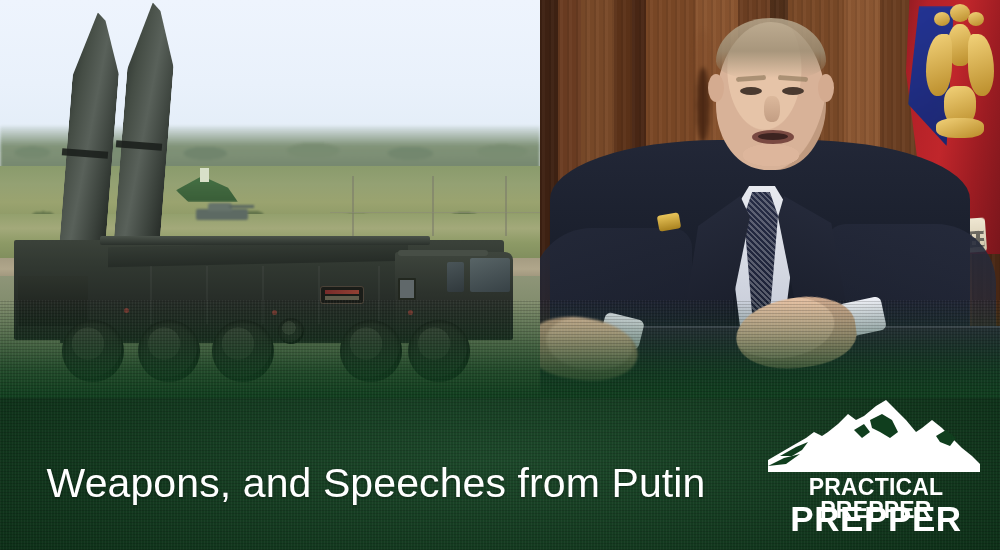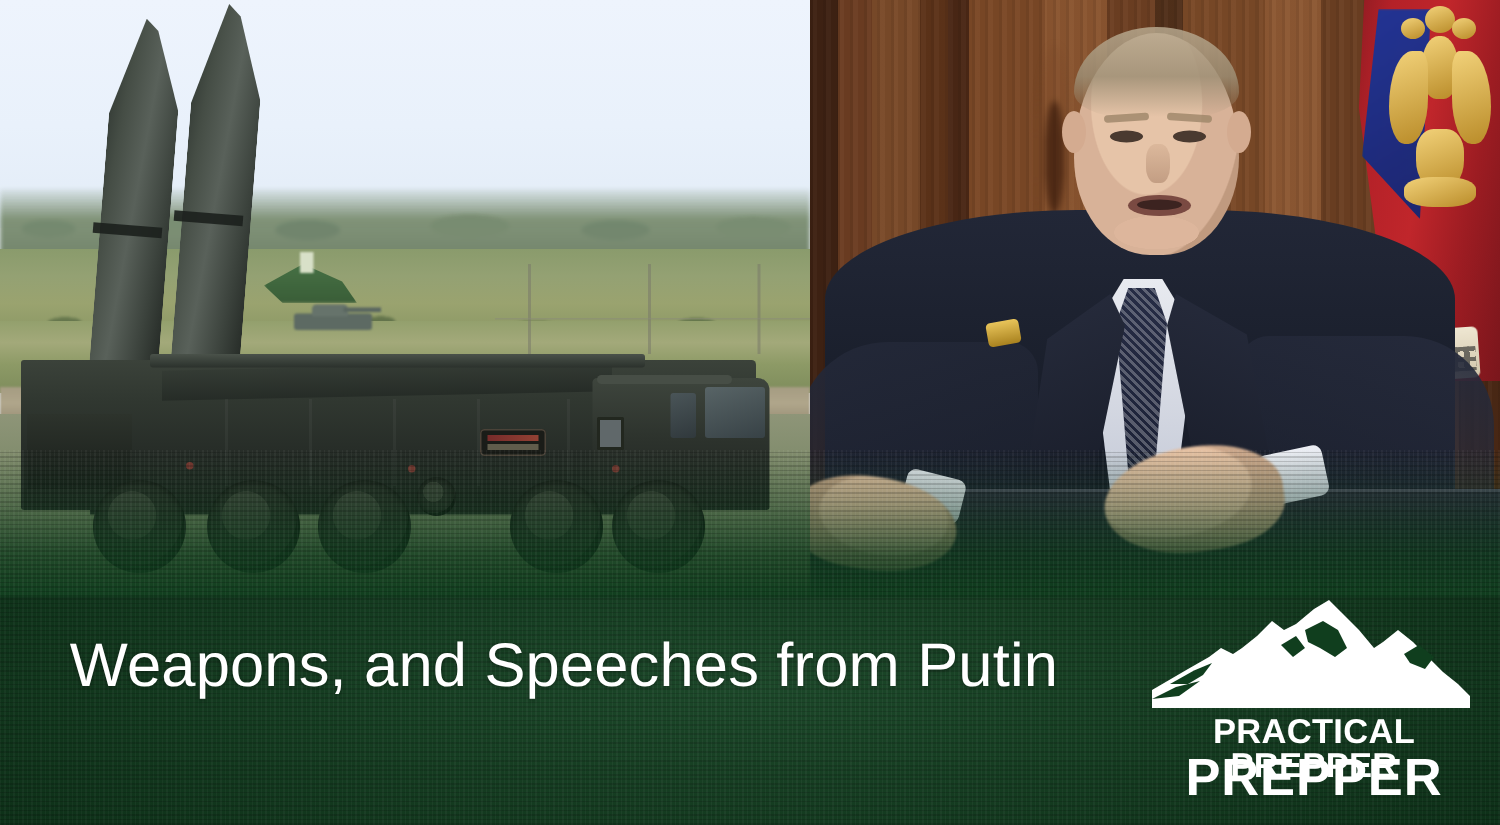--- a/index.html
+++ b/index.html
@@ -345,21 +345,21 @@
   .title{
     position:absolute;left:0;top:418px;width:752px;
     text-align:center;
     color:#fff;
     font-size:41px;
     line-height:50px;
     font-weight:400;
     letter-spacing:.1px;
     text-shadow:0 1px 3px rgba(0,0,0,.4);
   }
-  .title .l2{display:block;}
+  .title .l2{display:block;margin-top:40px;}
 
   
   .logo{
     position:absolute;left:752px;top:396px;width:248px;height:138px;
   }
   .mtn{
     position:absolute;left:14px;top:2px;width:220px;height:74px;
   }
   .logo-text{
     position:absolute;left:0;right:0;color:#fff;text-align:center;

